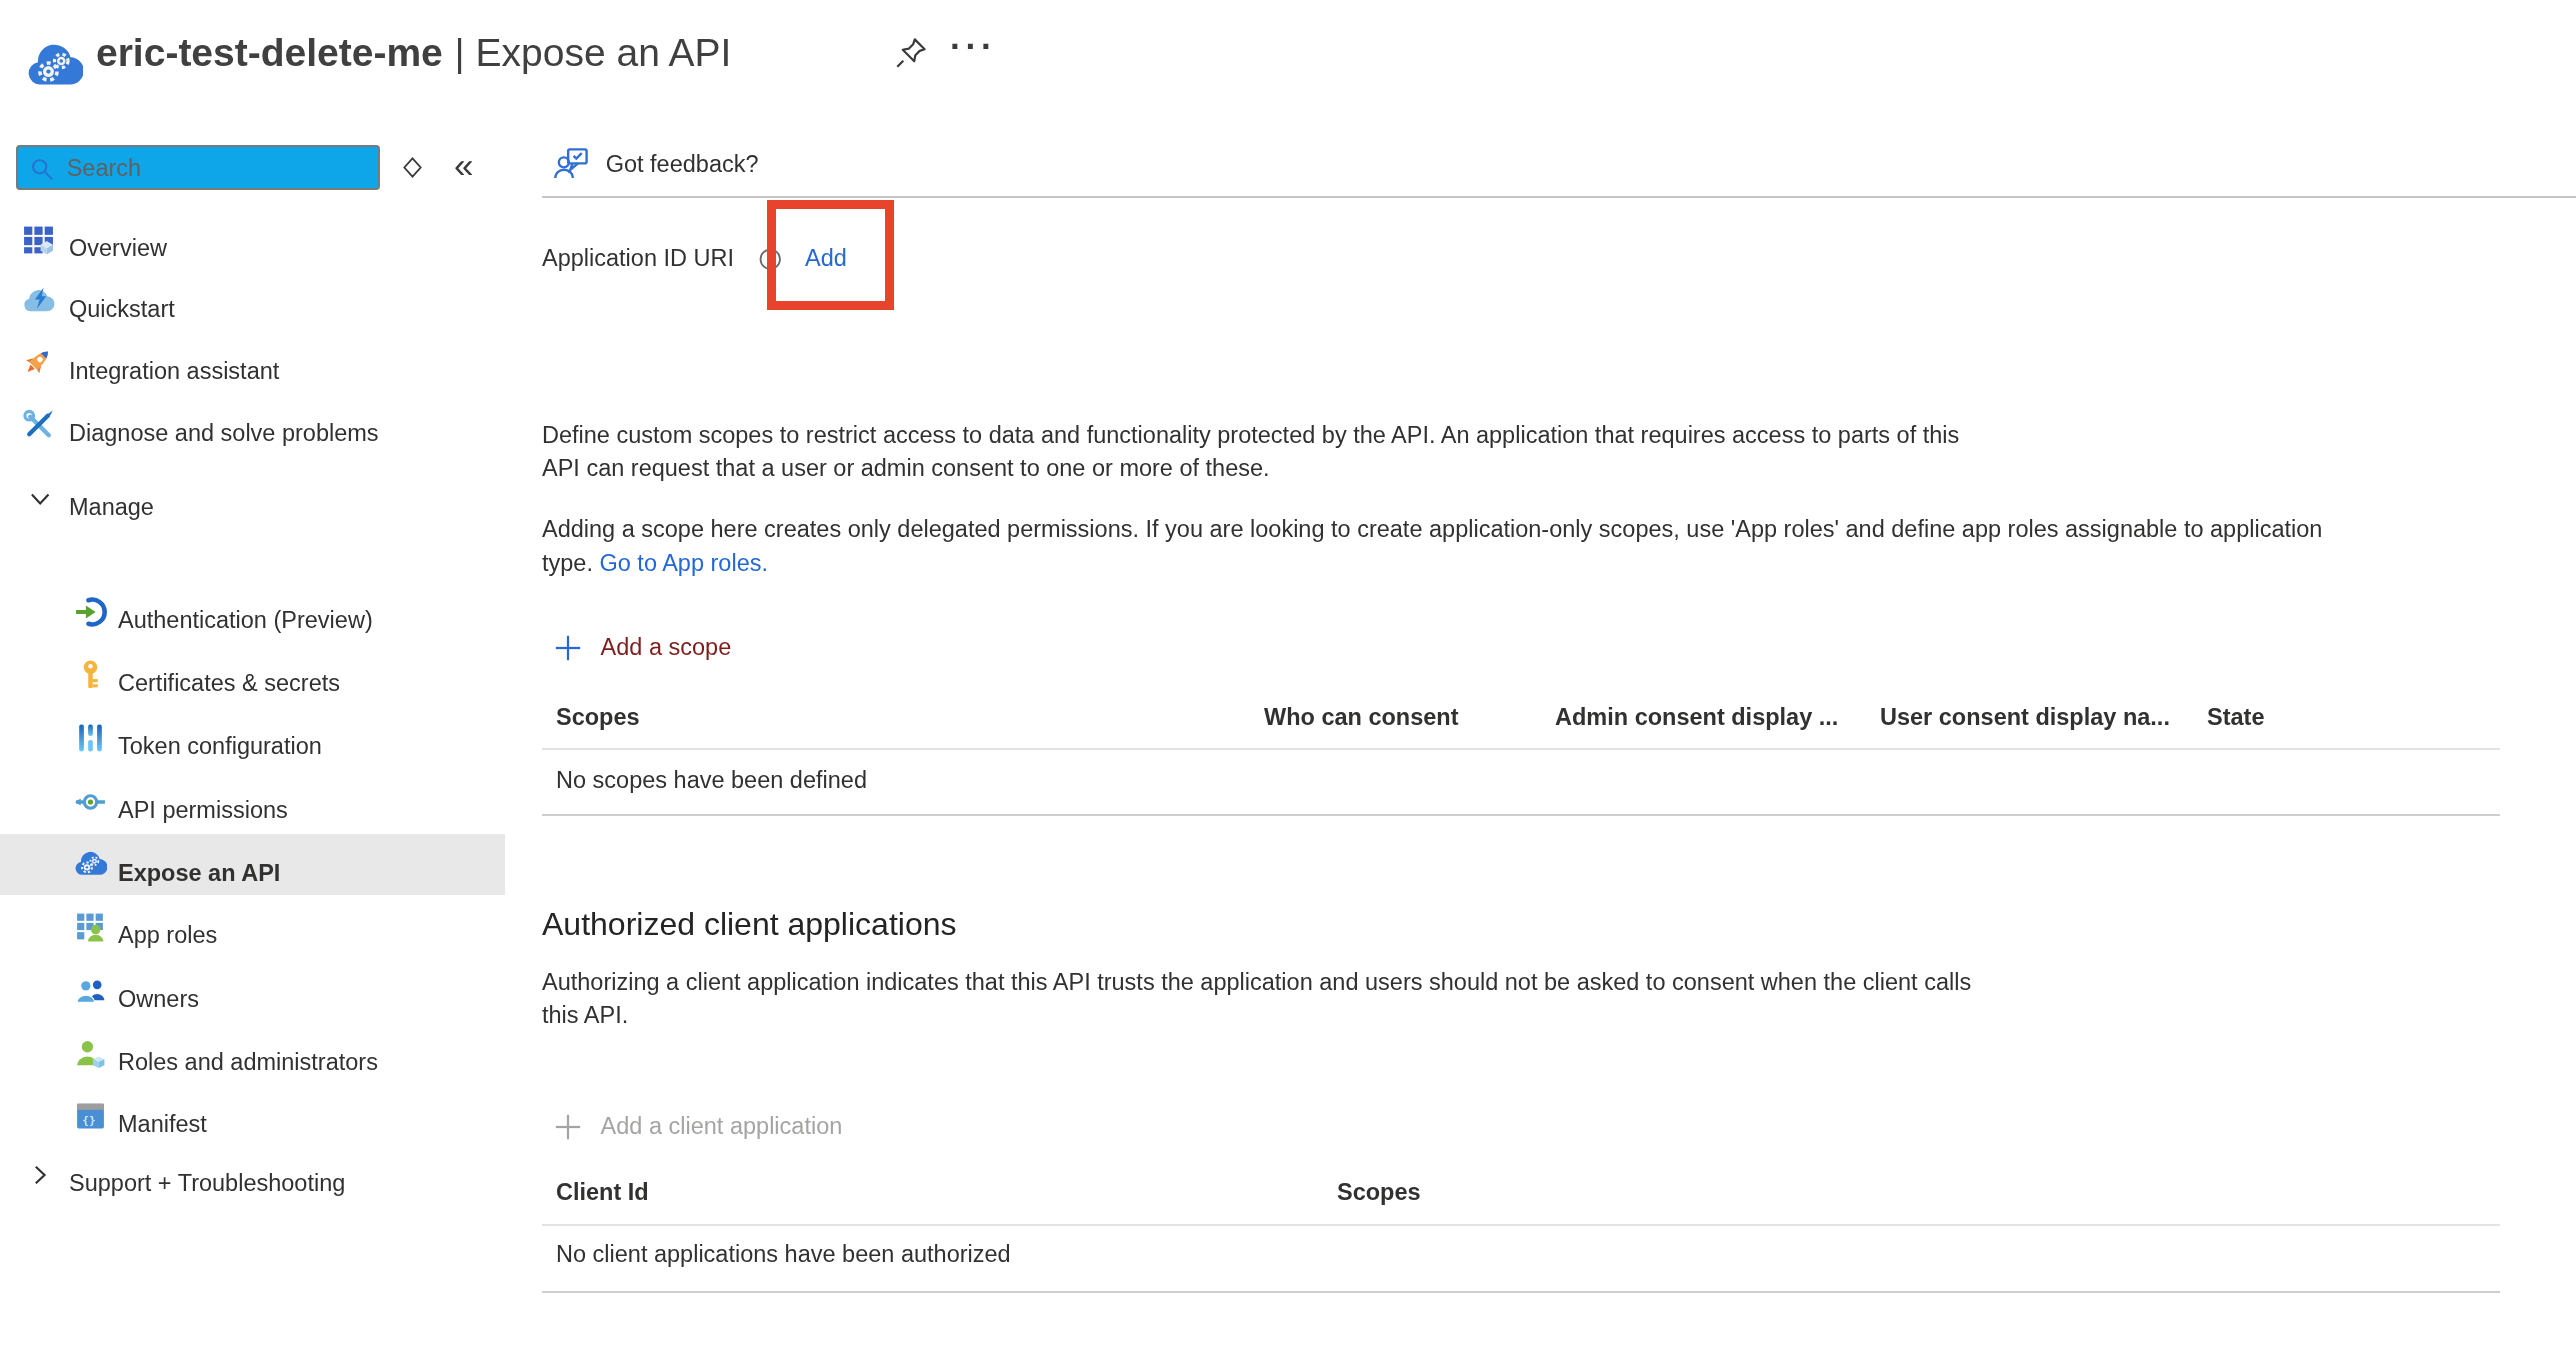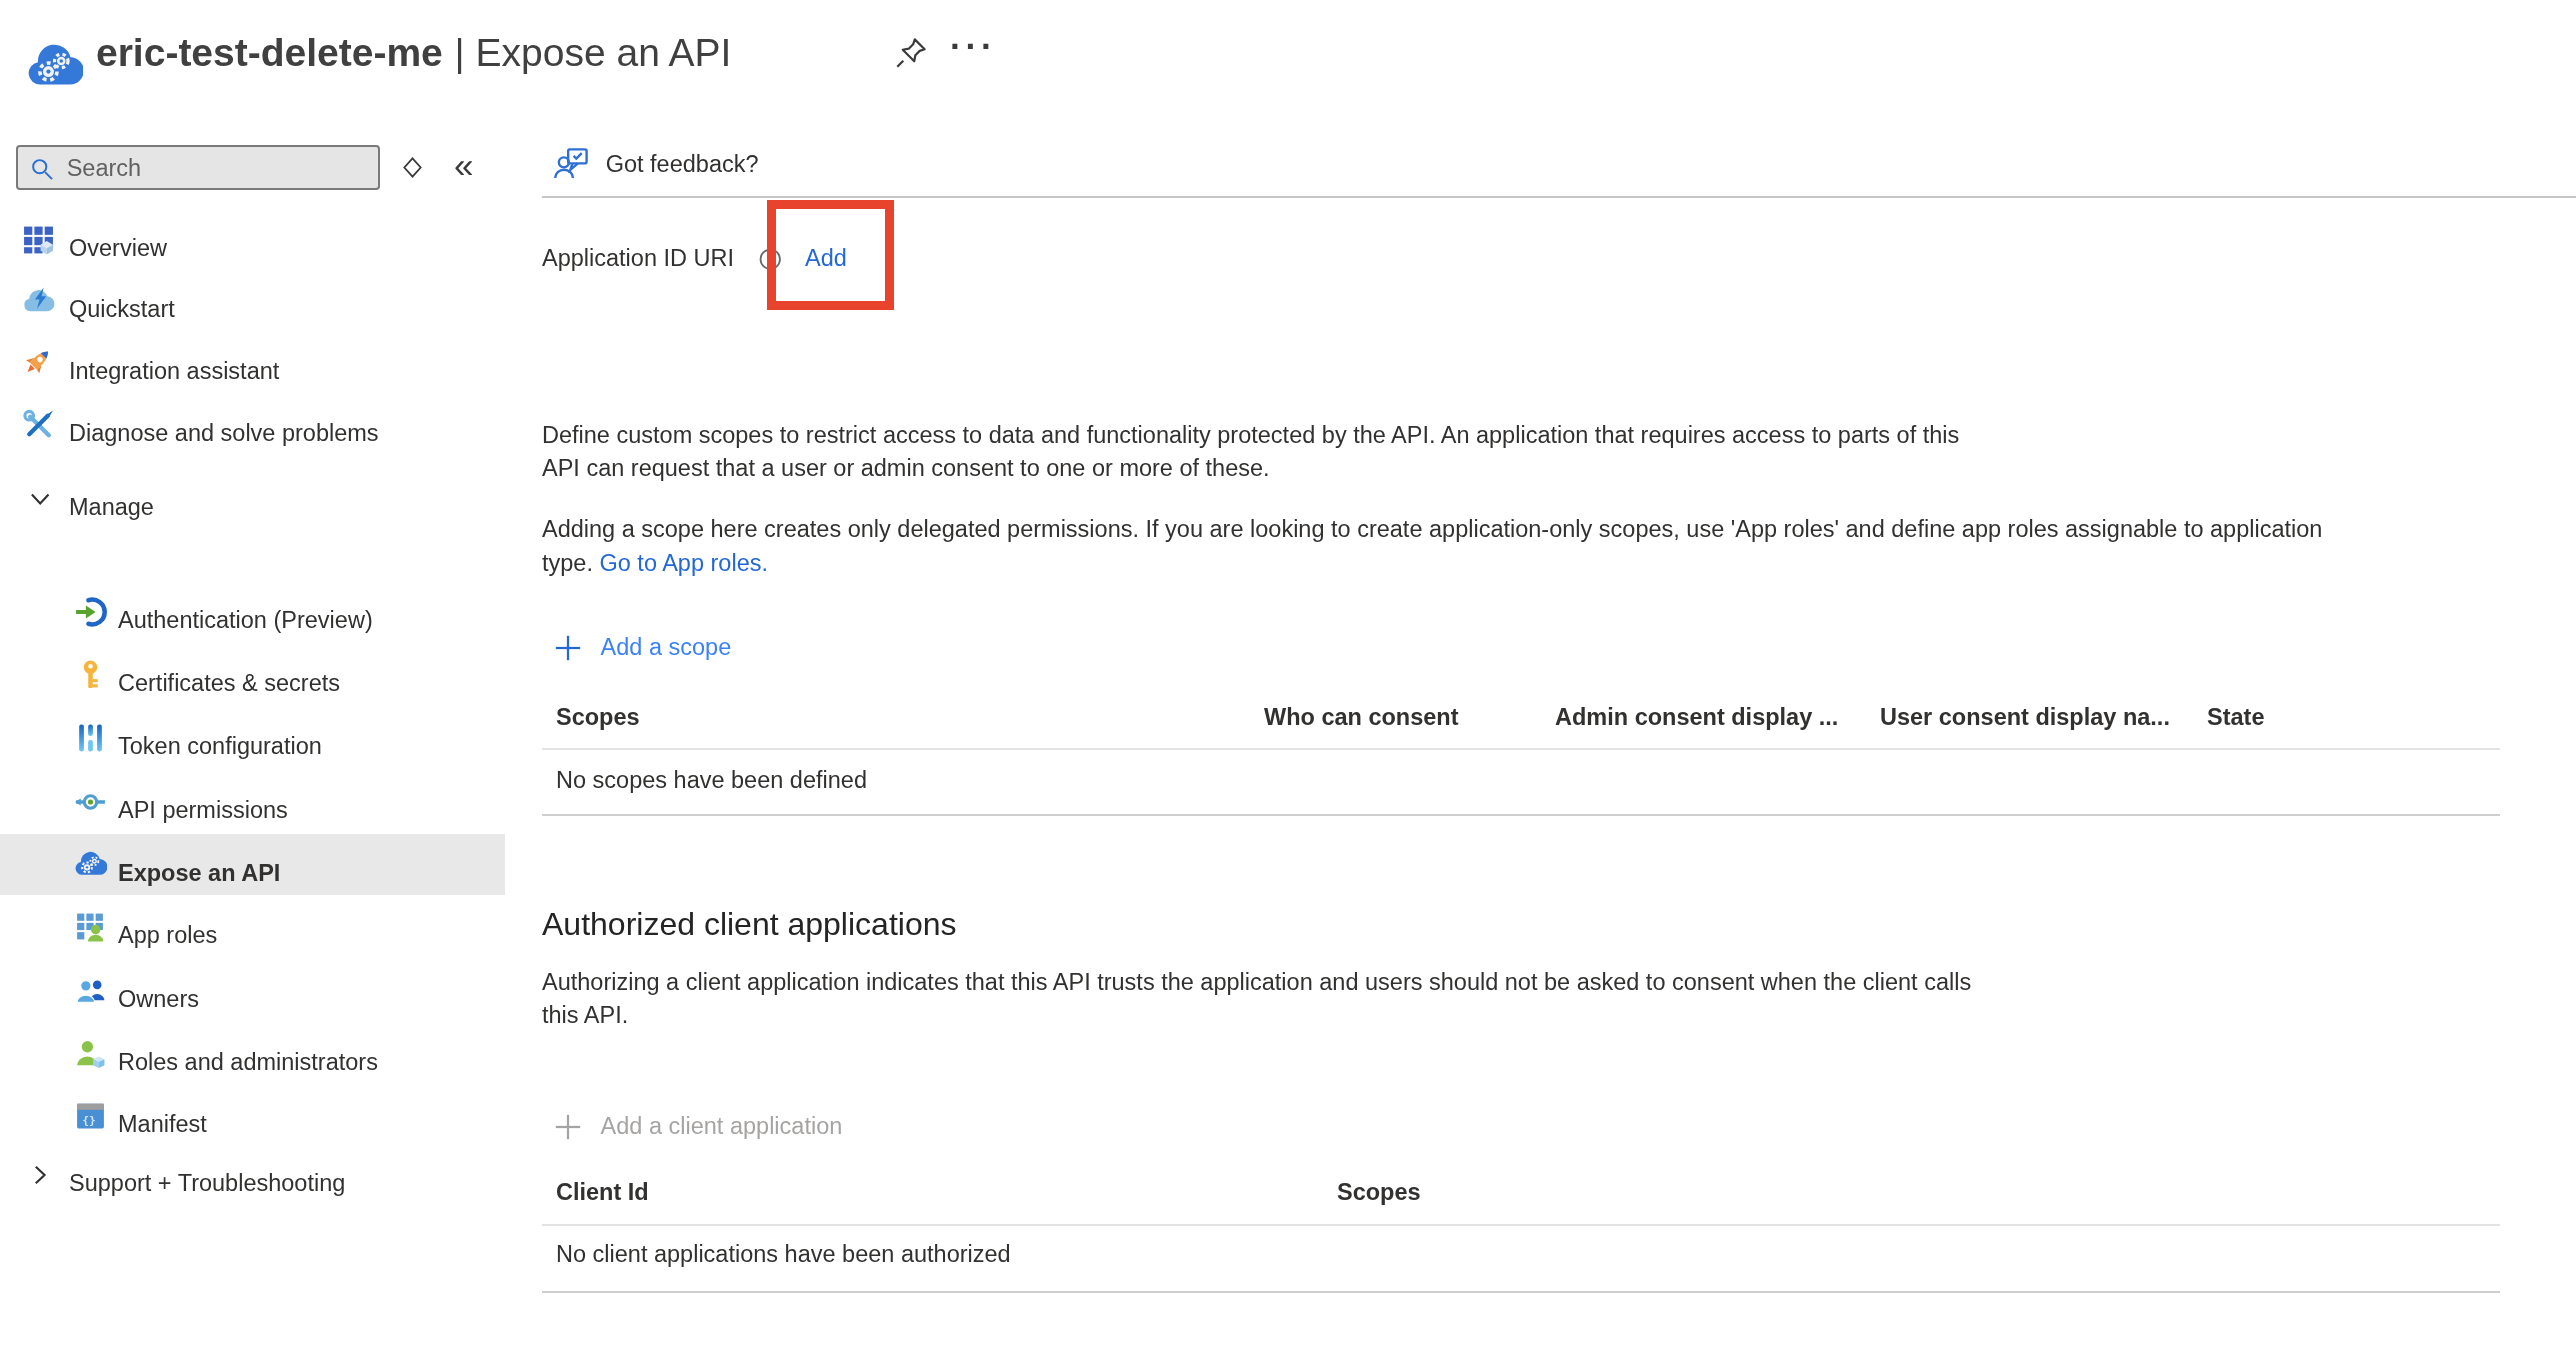--- a/index.html
+++ b/index.html
@@ -6,21 +6,21 @@
   .screen{position:relative;width:2576px;height:1360px;background:#fff;overflow:hidden;
           font-family:"Liberation Sans",sans-serif;color:#323130;}
   
   .app-icon{position:absolute;left:25.5px;top:39px;width:57px;height:49px;}
   .page-header-title{position:absolute;left:96px;top:27.4px;font-size:39px;line-height:51px;white-space:nowrap;color:#404040;}
   .page-header-title .bold{font-weight:700;}
   .page-header-title .sub{font-weight:400;margin-left:11.8px;}
   .pin-btn{position:absolute;left:894px;top:35px;width:35px;height:35px;cursor:pointer;}
   .more-btn{position:absolute;left:950px;top:25.5px;font-size:35px;color:#3b3a39;letter-spacing:3.9px;cursor:pointer;font-weight:700;}
   
-  .search-box{position:absolute;left:15.7px;top:145px;width:364px;height:45px;border:2px solid #7a7a78;border-radius:3.9px;box-sizing:border-box;background:#e5e5e5;}
+  .search-box{position:absolute;left:15.7px;top:145px;width:364px;height:45px;border:2px solid #7a7a78;border-radius:3.9px;box-sizing:border-box;background:#0ea5e9;}
   .search-box svg{position:absolute;left:11.8px;top:8.8px;width:26.4px;height:26.4px;}
   .search-box input{position:absolute;left:47px;top:0;width:304px;height:41px;border:none;outline:none;background:transparent;
         font-family:"Liberation Sans",sans-serif;font-size:23.5px;color:#323130;}
   .search-box input::placeholder{color:#616161;opacity:1;}
   .side-tool{position:absolute;cursor:pointer;color:#3b3a39;}
   .nav-item{position:absolute;left:0;width:505px;height:61px;cursor:pointer;}
   .nav-icon{position:absolute;top:50%;transform:translateY(-50%);width:33px;height:33px;}
   .lvl0 .nav-icon{left:21.5px;}
   .lvl1 .nav-icon{left:74px;}
   .nav-chev{position:absolute;left:27.4px;top:50%;transform:translateY(-50%);width:26.4px;height:26.4px;}
@@ -33,21 +33,21 @@
   .cmdbar{position:absolute;left:553px;top:143px;height:43px;display:flex;align-items:center;gap:13.7px;cursor:pointer;}
   .cmdbar svg{width:39px;height:39px;}
   .cmdbar .lbl{font-size:23.5px;color:#323130;white-space:nowrap;}
   .hr{position:absolute;height:2px;}
   .line{position:absolute;font-size:23.5px;line-height:27.4px;white-space:nowrap;}
   .multiline{position:absolute;font-size:23.5px;line-height:33px;white-space:pre-line;}
   .section-title{position:absolute;font-size:32px;line-height:37px;white-space:nowrap;color:var(--text-primary,#242424);font-weight:400;}
   .link{color:var(--accent,#2368d4);cursor:pointer;text-decoration:none;}
   .cmd-add{position:absolute;display:flex;align-items:center;gap:17.6px;height:37px;cursor:pointer;}
   .cmd-add svg{width:30px;height:30px;}
-  .cmd-add .lbl{font-size:23.5px;color:#3b82f6;white-space:nowrap;}
+  .cmd-add .lbl{font-size:23.5px;color:#7f1d1d;white-space:nowrap;}
   .cmd-add.disabled .lbl{color:var(--text-disabled,#a6a4a2);}
   .th{position:absolute;font-size:23.5px;line-height:27.4px;font-weight:700;white-space:nowrap;}
   .annotation-box{position:absolute;left:767px;top:200px;width:127px;height:110px;box-sizing:border-box;
         border:9.8px solid var(--annotation-red,#e8432c);z-index:5;}
   .info-icon{position:absolute;left:758px;top:247px;width:24.5px;height:24.5px;}
 </style>
 </head>
 <body>
 
 <div class="screen">

